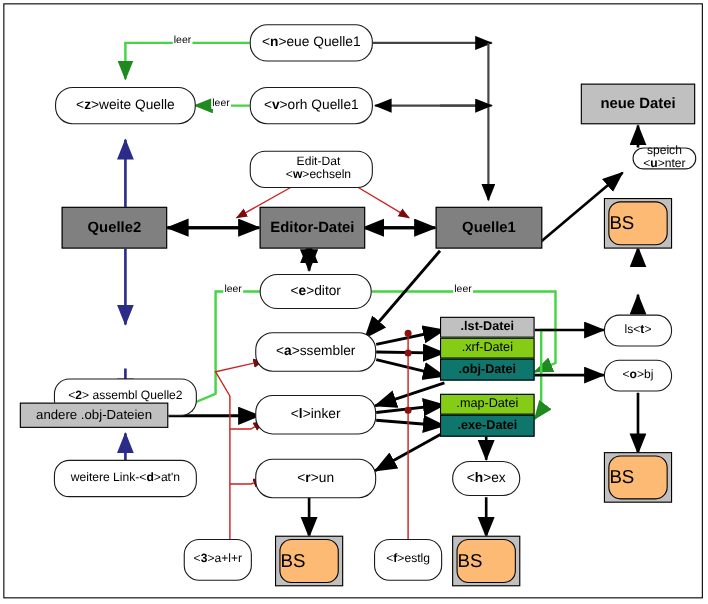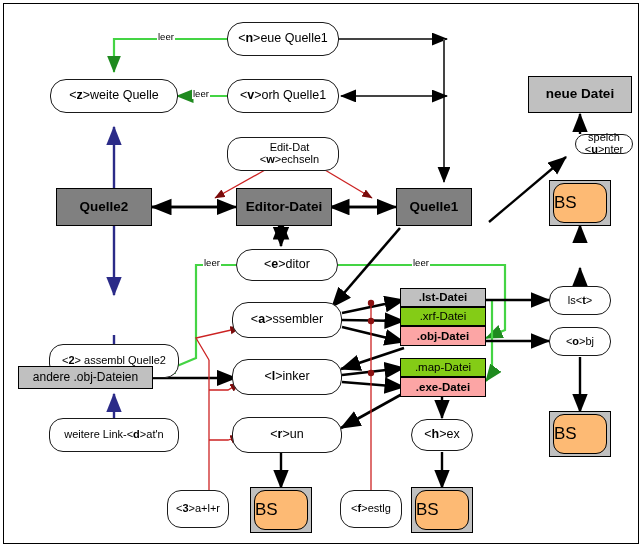--- a/index.html
+++ b/index.html
@@ -15,21 +15,21 @@
   .pill{border:1.6px solid #1a1a1a;border-radius:16px;background:#fff;font-size:12.5px;}
   .pill.small{font-size:11px;border-radius:14px;}
 
   
   .rect{border:1.4px solid #000;background:#808080;font-weight:bold;font-size:13.5px;}
   .rect.light{background:#c0c0c0;}
 
   
   .filebox{border:1.4px solid #000;font-size:11.5px;background:#84cc16;}
   .filebox.gray{background:#c0c0c0;font-weight:bold;}
-  .filebox.dark{background:#fca5a5;font-weight:bold;}
+  .filebox.dark{background:#0f766e;font-weight:bold;}
 
   
   .flat{border:1.4px solid #000;background:#c0c0c0;font-size:12px;}
 
   
   .bs{border:1.4px solid #000;background:#c0c0c0;padding:3px;}
   .bs-inner{width:100%;height:100%;border:1.6px solid #000;border-radius:11px;background:#fdba74;
             display:flex;align-items:center;justify-content:flex-start;font-size:17px;}
 
   .lbl{position:absolute;font-size:9.5px;color:#000;background:#fff;padding:0 1px;line-height:1;}
@@ -165,21 +165,21 @@
   </div>
 
   <div class="node rect" style="left:56px;top:188px;width:96px;height:38px;">
     <span>Quelle2</span>
   </div>
 
   <div class="node rect" style="left:236px;top:188px;width:96px;height:38px;">
     <span>Editor-Datei</span>
   </div>
 
-  <div class="node rect" style="left:396px;top:188px;width:76px;height:38px;align-items:center;">
+  <div class="node rect" style="left:396px;top:188px;width:97px;height:38px;align-items:center;">
     <span>Quelle1</span>
   </div>
 
   <div class="node bs" style="left:549px;top:180px;width:62px;height:46px;">
     <div class="bs-inner">
       <span>BS</span>
     </div>
   </div>
 
   <div class="node pill" style="left:236px;top:249px;width:102px;height:32px;">

